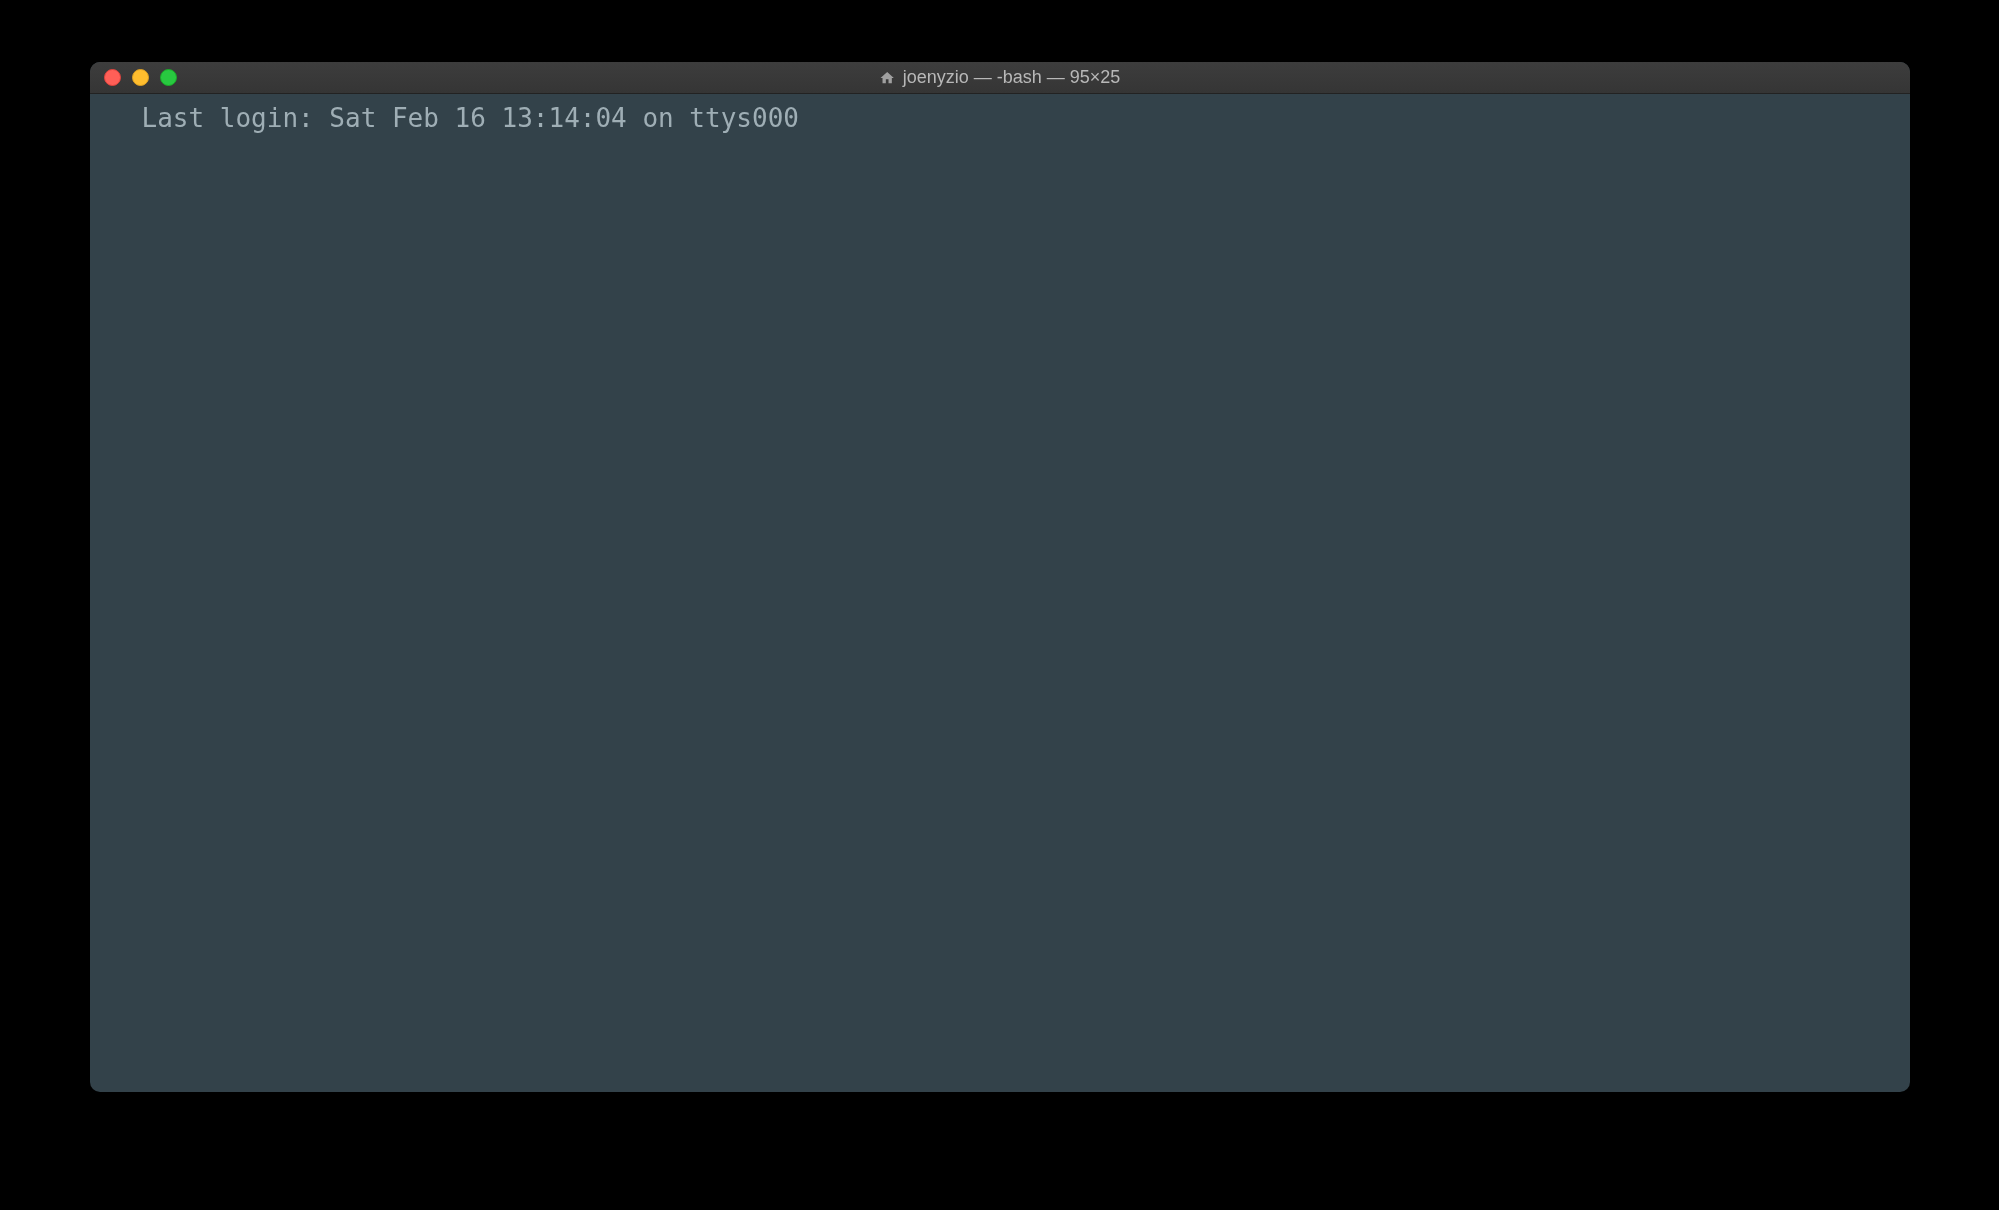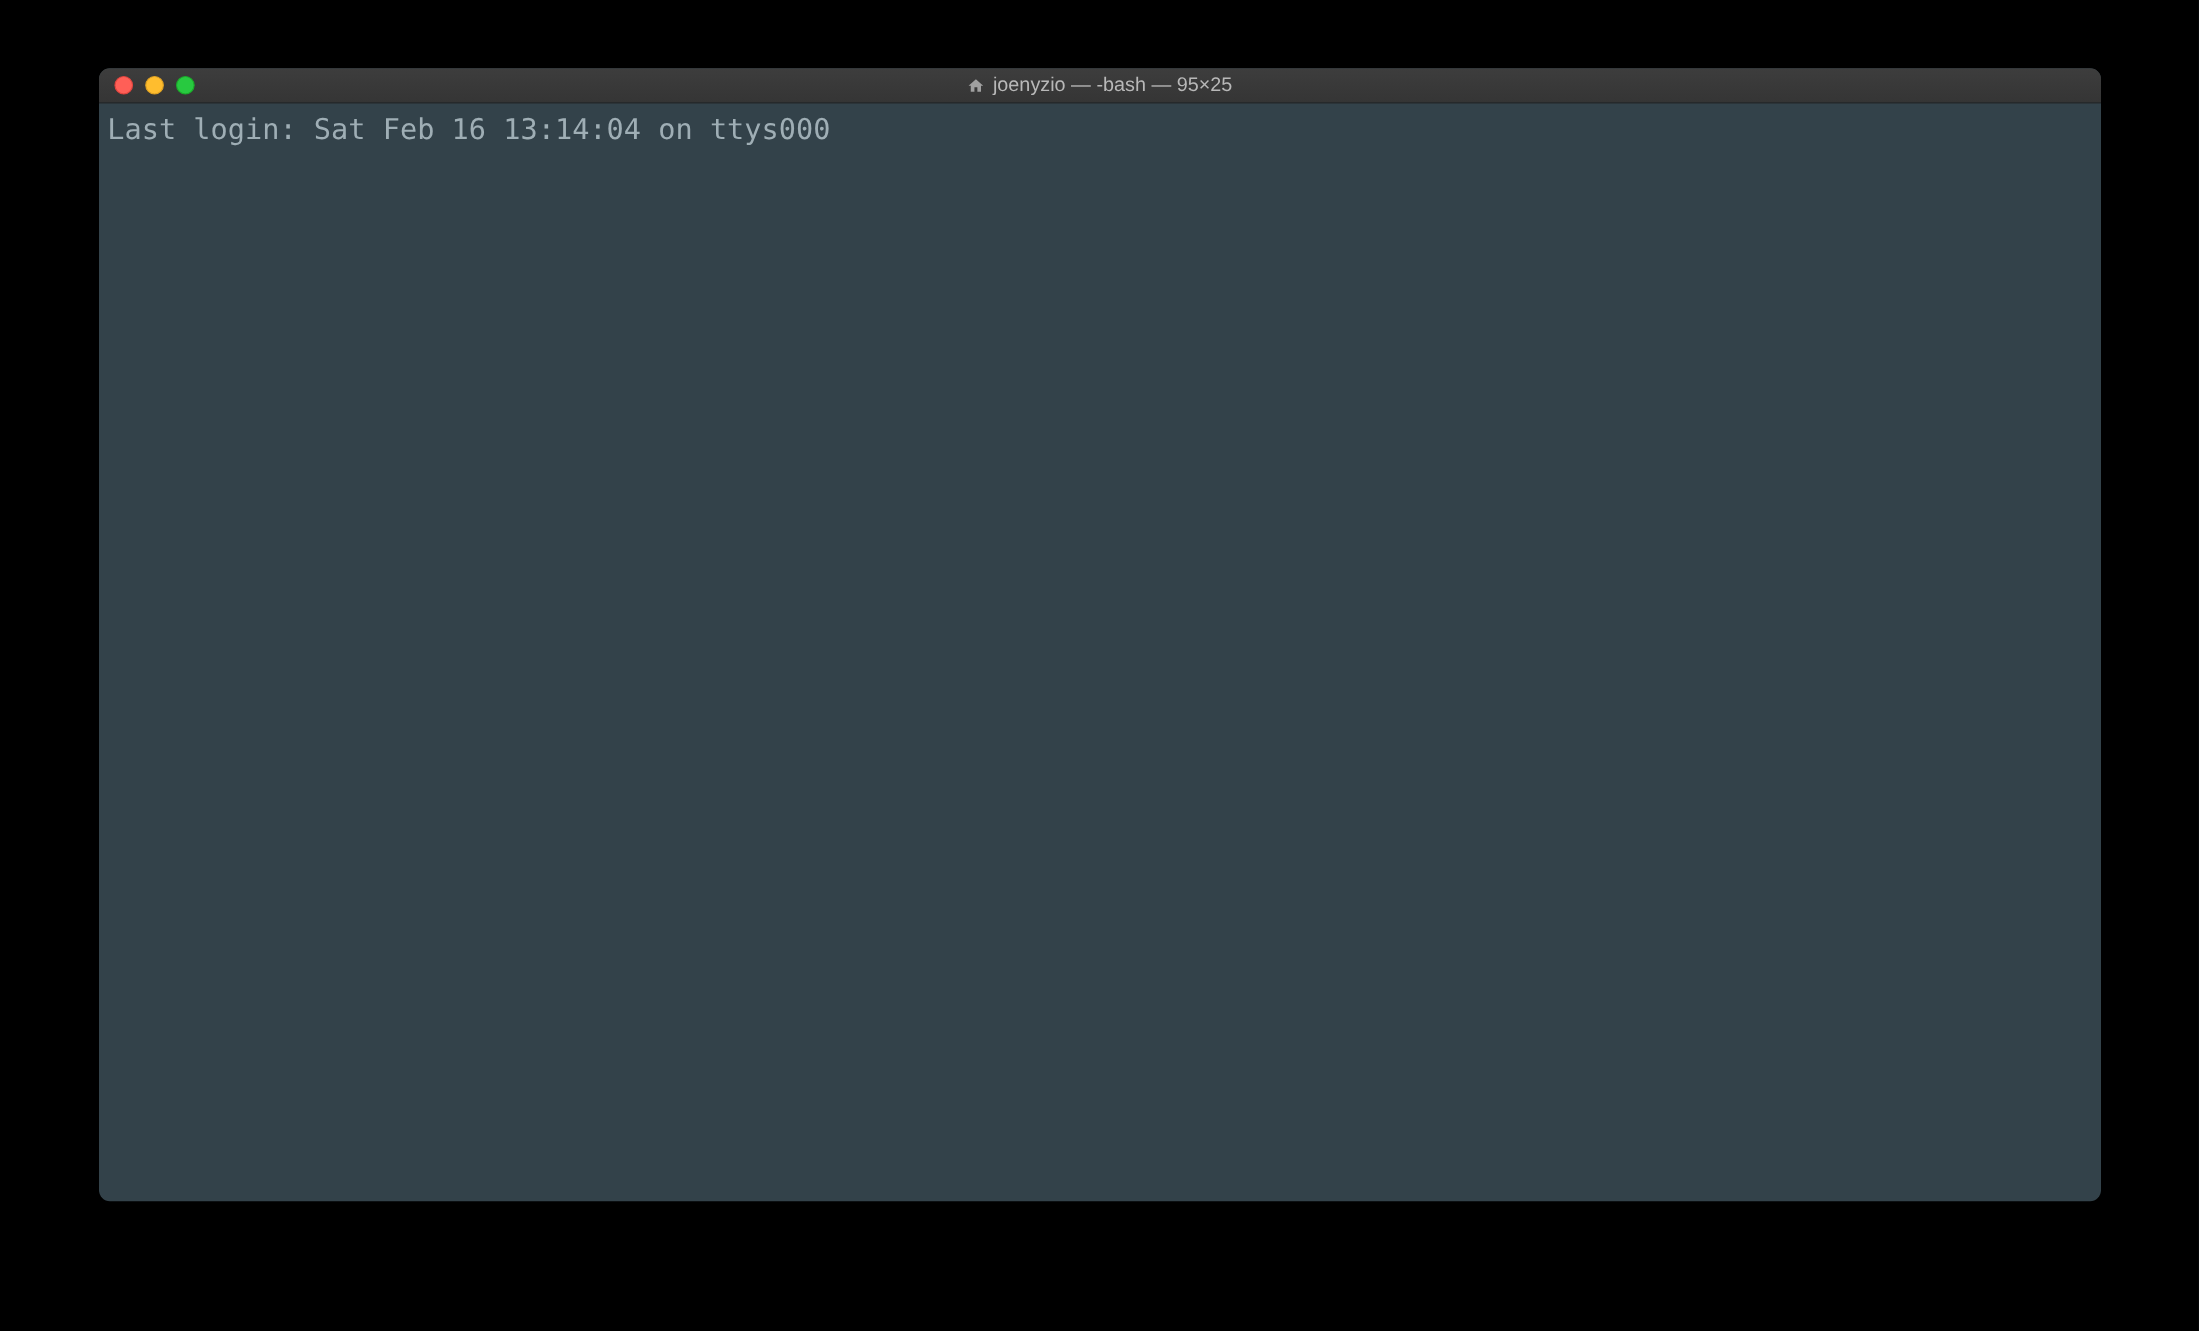--- a/index.html
+++ b/index.html
@@ -94,20 +94,21 @@
       padding: 6px 8px;
       font-family: "SF Mono", "Menlo", "Monaco", "Consolas", monospace;
       font-size: 26px;
       line-height: 1.42;
       color: #9faeb5;
       letter-spacing: 0;
       white-space: pre-wrap;
       word-break: break-all;
       height: calc(100% - 32px);
       overflow: hidden;
+      margin-left: 44px;
     }
     
     .terminal-line {
       display: block;
     }
   </style>
 </head>
 <body>
 
 <div class="terminal-window">

